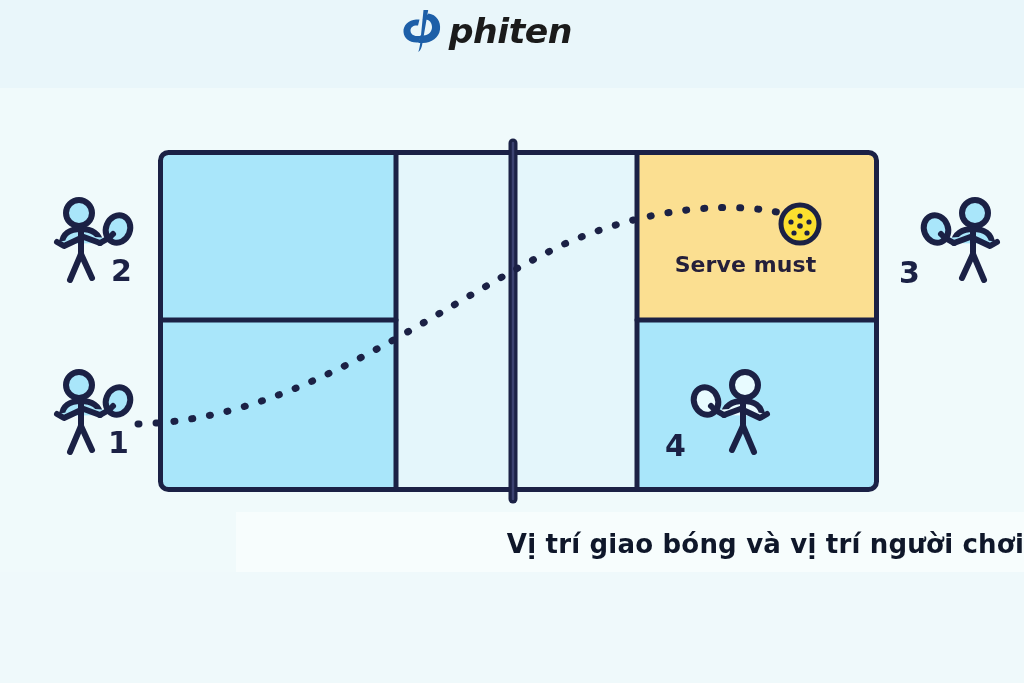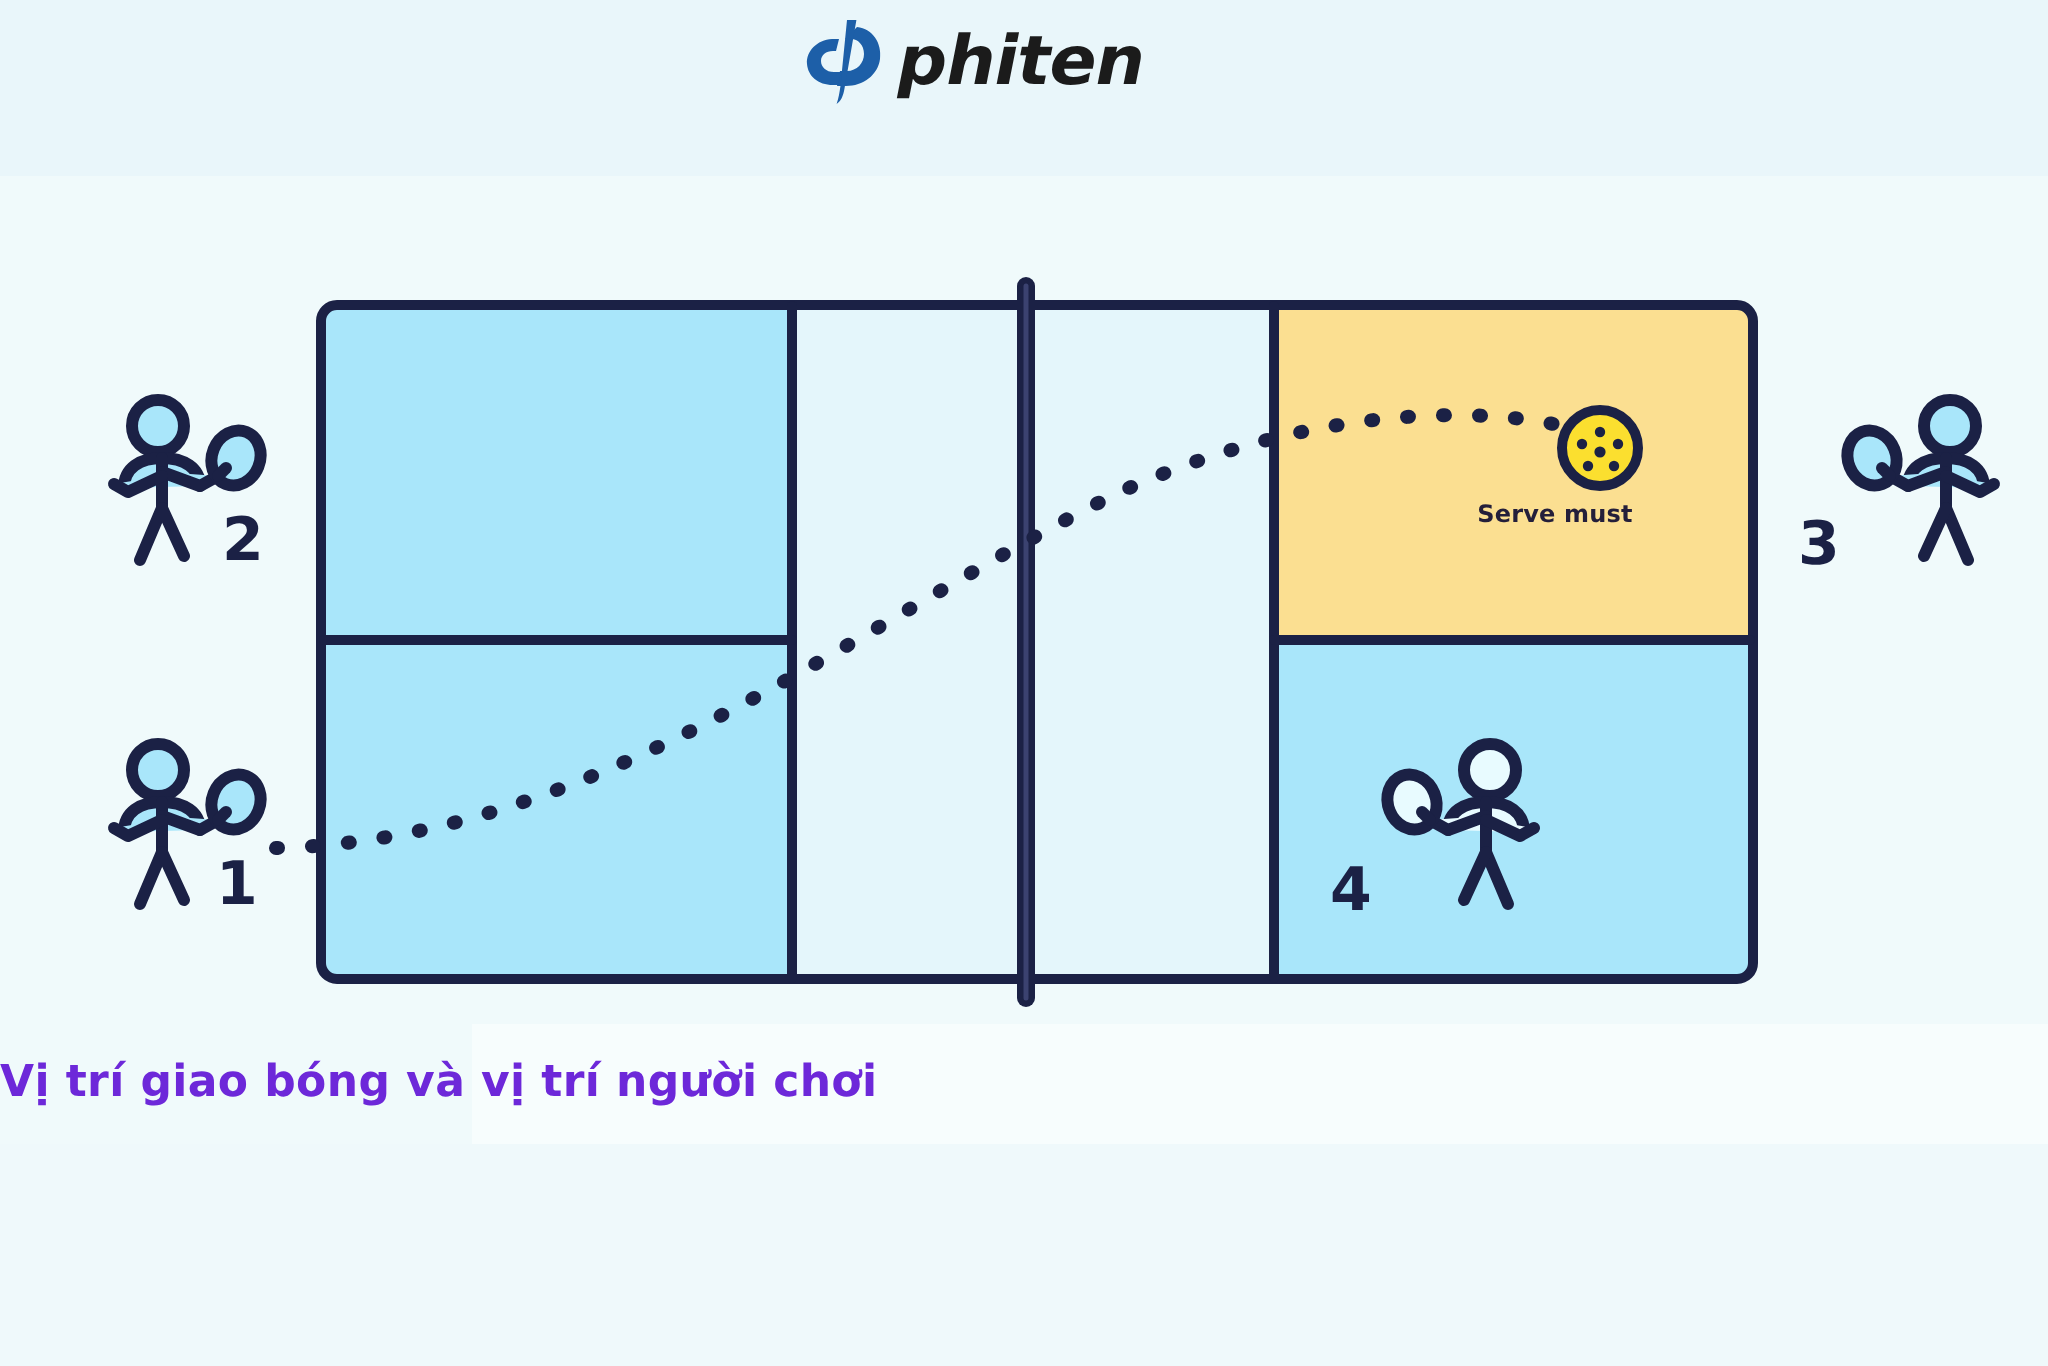--- a/index.html
+++ b/index.html
@@ -71,42 +71,42 @@
     position: absolute;
     left: 0; top: 0;
     width: 1024px; height: 683px;
     pointer-events: none;
   }
   .court-svg { display:block; }
 
   
   .serve-label {
     position: absolute;
-    left: 660px;
+    left: 628px;
     top: 250px;
     width: 235px;
     text-align: center;
     font-family: "DejaVu Sans", sans-serif;
-    font-size: 12px;
+    font-size: 22px;
     font-weight: 700;
     line-height: 1.33;
     color: #241f3a;
     letter-spacing: 0.1px;
   }
   .serve-label span { display: block; }
 
   .caption {
     position: absolute;
     left: 0; top: 529px;
     width: 1024px;
-    text-align: left;
-    font-family: "DejaVu Sans", sans-serif;
-    font-size: 22px;
-    font-weight: 700;
-    color: #6d28d9;
+    text-align: right;
+    font-family: "DejaVu Sans", sans-serif;
+    font-size: 26px;
+    font-weight: 700;
+    color: #0f172a;
     letter-spacing: 0.2px;
   }
 
   .player-num {
     position: absolute;
     font-family: "DejaVu Sans", sans-serif;
     font-weight: 700;
     color: #1b2145;
     font-size: 30px;
     line-height: 1;

